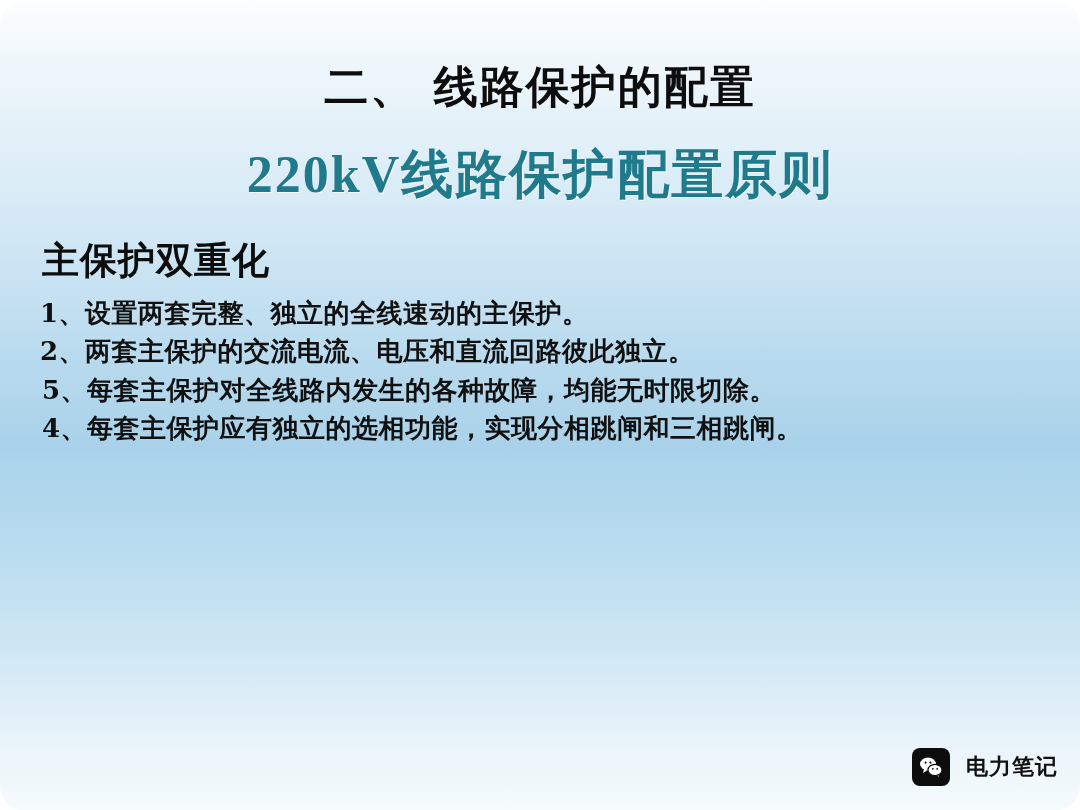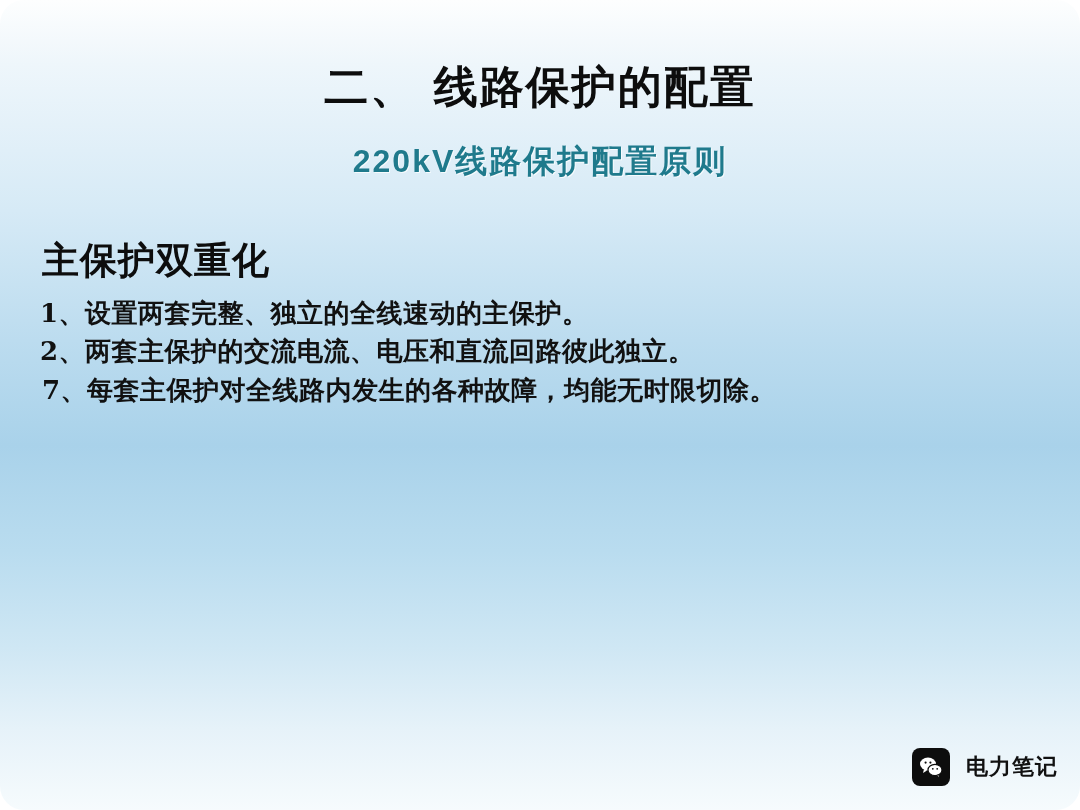--- a/index.html
+++ b/index.html
@@ -42,22 +42,22 @@
     color: #0d0d0d;
     letter-spacing: 2px;
     white-space: nowrap;
   }
   .title-sub {
     position: absolute;
     top: 140px;
     left: 0;
     width: 1080px;
     text-align: center;
-    font-family: Liberation Sans, sans-serif;
-    font-size: 32px;
+    font-family: Liberation Serif, serif;
+    font-size: 52px;
     font-weight: bold;
     color: #1f7a8c;
     letter-spacing: 2px;
     text-shadow: 1px 1px 0 rgba(255,255,255,0.75);
     white-space: nowrap;
   }
   .body-block {
     position: absolute;
     top: 236px;
     left: 34px;
@@ -123,21 +123,22 @@
 
   <div class="title-sub">220kV线路保护配置原则</div>
 
   <div class="body-block">
 
     <div class="section-heading">主保护双重化</div>
 
     <ul class="item-list">
       <li class="item indent-1">1、设置两套完整、独立的全线速动的主保护。</li>
       <li class="item indent-1">2、两套主保护的交流电流、电压和直流回路彼此独立。</li>
-      <li class="item indent-2">7、每套主保护对全线路内发生的各种故障，均能无时限切除。</li>
+      <li class="item indent-2">5、每套主保护对全线路内发生的各种故障，均能无时限切除。</li>
+      <li class="item indent-2">4、每套主保护应有独立的选相功能，实现分相跳闸和三相跳闸。</li>
     </ul>
 
   </div>
 
   <div class="watermark">
     <span class="wm-icon">
       <svg width="26" height="26" viewBox="0 0 26 26" aria-hidden="true">
         <ellipse cx="10" cy="10" rx="8" ry="6.4" fill="#ffffff"></ellipse>
         <polygon points="6,15 5,19 9,16.5" fill="#ffffff"></polygon>
         <ellipse cx="17" cy="16" rx="7" ry="5.6" fill="#ffffff" stroke="#0d0d0d" stroke-width="1.2"></ellipse>

